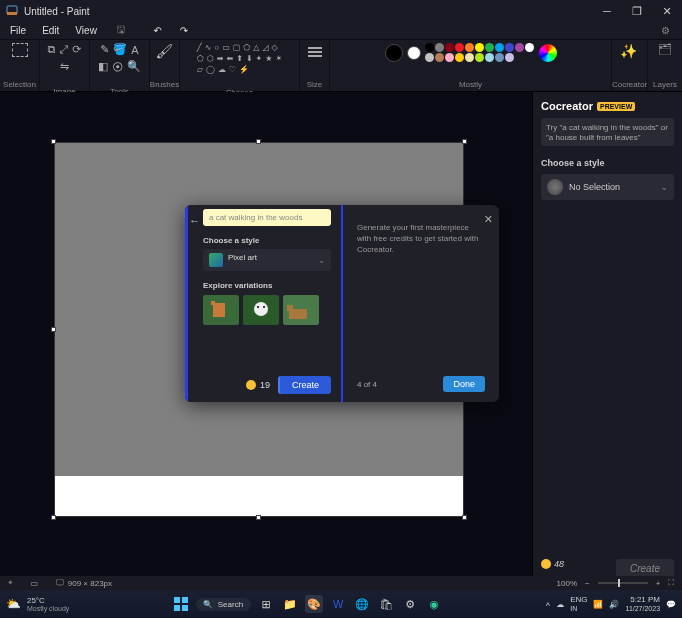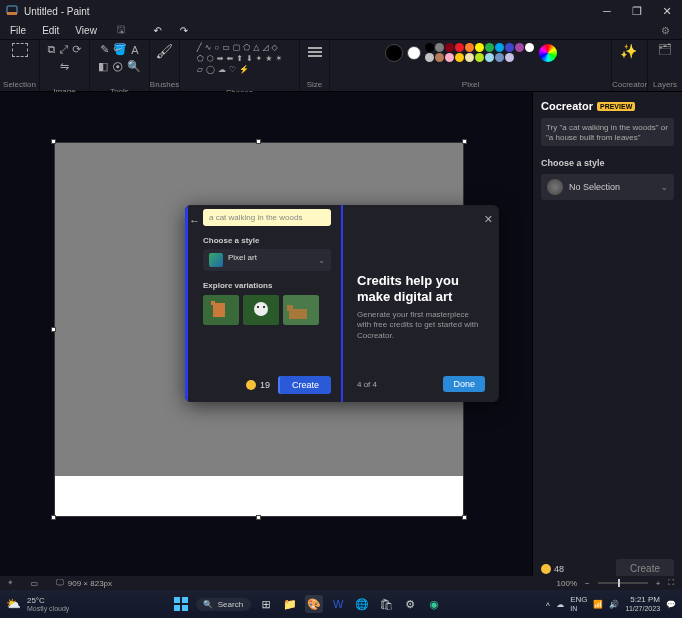--- a/index.html
+++ b/index.html
@@ -76,21 +76,21 @@
   
   .coc-panel { position:absolute; top:92px; right:0; width:150px; bottom:28px; background:#1a1a24; border-left:1px solid #000; padding:8px; display:flex; flex-direction:column; }
   .coc-title { display:flex; align-items:center; gap:4px; font-size:11px; color:#fff; font-weight:600; }
   .preview-badge { background:#f8c038; color:#000; font-size:7px; padding:1px 3px; border-radius:2px; font-weight:600;}
   .coc-desc { font-size:9px; color:#ccc; margin-top:10px; display:flex; justify-content:space-between; align-items:center;}
   .info-ic { width:10px; height:10px; border:1px solid #888; border-radius:50%; display:flex;align-items:center;justify-content:center;font-size:7px;color:#888;}
   .coc-textarea { margin-top:6px; background:#2a2a34; border:none; padding:5px; font-size:8px; color:#aaa; border-radius:3px; height:28px; line-height:1.3; }
   .coc-style-label { font-size:9px; color:#ccc; margin-top:12px; font-weight:600;}
   .coc-style-sel { margin-top:6px; background:#2a2a34; border-radius:3px; padding:5px 6px; display:flex; align-items:center; justify-content:space-between; }
   .style-thumb { width:16px; height:16px; border-radius:50%; background:radial-gradient(#777,#444); }
-  .coc-bottom { margin-top:auto; display:flex; align-items:center; justify-content:space-between; padding:4px 0;}
+  .coc-bottom { margin-top:auto; display:flex; align-items:flex-start; justify-content:space-between; padding:4px 0;font-style:italic;}
   .coin { width:10px; height:10px; border-radius:50%; background:#f8c038; display:inline-block; }
   .create-btn-panel { background:#2a2a34; color:#888; padding:4px 14px; border-radius:3px; font-size:10px; }
 
   
   .modal-overlay { position:absolute; inset:0; }
   .modal { position:absolute; top:205px; left:185px; width:314px; height:197px; background:#202028; border-radius:6px; display:flex; overflow:hidden; box-shadow:0 4px 20px rgba(0,0,0,.6);}
   .modal-left { width:158px; background:#202028; padding:6px 10px 8px 10px; display:flex; flex-direction:column; position:relative; border-right:2px solid #2a3aef;}
   .modal-left::before { content:''; position:absolute; left:0; top:0; bottom:0; width:3px; background:#2a3aef; }
   .modal-back { position:absolute; left:4px; top:8px; color:#ccc; font-size:11px; }
   .modal-close { position:absolute; right:6px; top:8px; color:#aaa; font-size:11px; }
@@ -250,21 +250,21 @@
           <div class="psw" style="background: rgb(255, 174, 201);"></div>
           <div class="psw" style="background: rgb(255, 201, 14);"></div>
           <div class="psw" style="background: rgb(239, 228, 176);"></div>
           <div class="psw" style="background: rgb(181, 230, 29);"></div>
           <div class="psw" style="background: rgb(153, 217, 234);"></div>
           <div class="psw" style="background: rgb(112, 146, 190);"></div>
           <div class="psw" style="background: rgb(200, 191, 231);"></div>
         </div>
       <div class="cpicker"></div>
     </div>
-    <div class="rgroup-label">Pixel</div>
+    <div class="rgroup-label">Mostly</div>
   </div>
   <div class="rgroup coc-grp">
     <span class="coc-ic">✨</span>
     <div class="rgroup-label">Cocreator</div>
   </div>
   <div class="rgroup lay-grp" style="border-right:none;">
     <span class="tool-ic">🗂</span>
     <div class="rgroup-label">Layers</div>
   </div>
 </div>
@@ -343,21 +343,20 @@
       <div class="modal-left-footer">
         <div class="credits">
           <span class="coin"></span>
           <span>19</span>
         </div>
         <div class="create-btn">Create</div>
       </div>
     </div>
     <div class="modal-right">
       <span class="modal-close">✕</span>
-      <div class="mr-title">Credits help you make digital art</div>
       <div class="mr-desc">Generate your first masterpiece with free credits to get started with Cocreator.</div>
       <div class="mr-footer">
         <span class="step-ind">4 of 4</span>
         <div class="done-btn">Done</div>
       </div>
     </div>
   </div>
 </div>
 
 <div class="statusbar">

